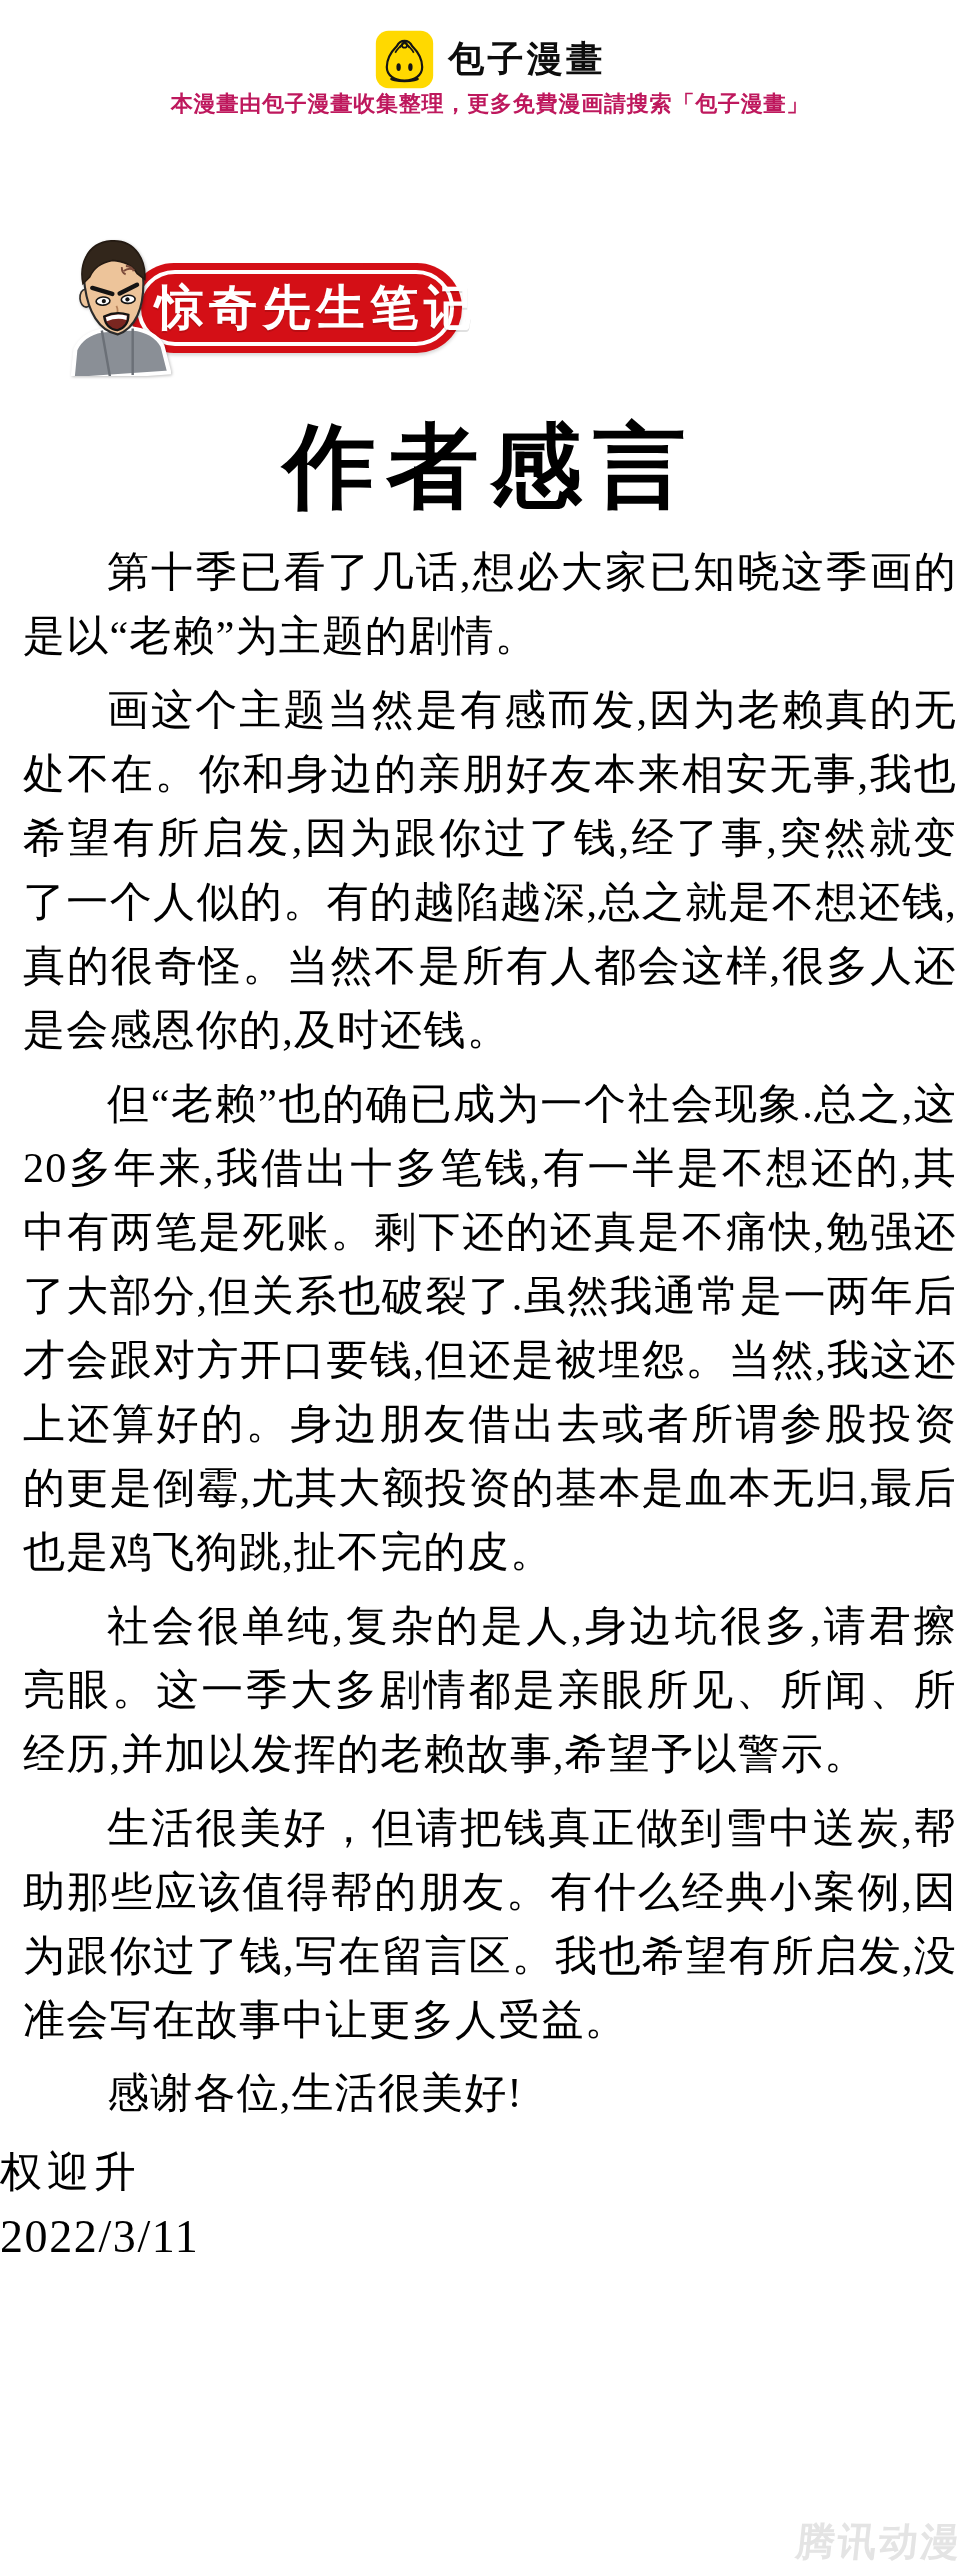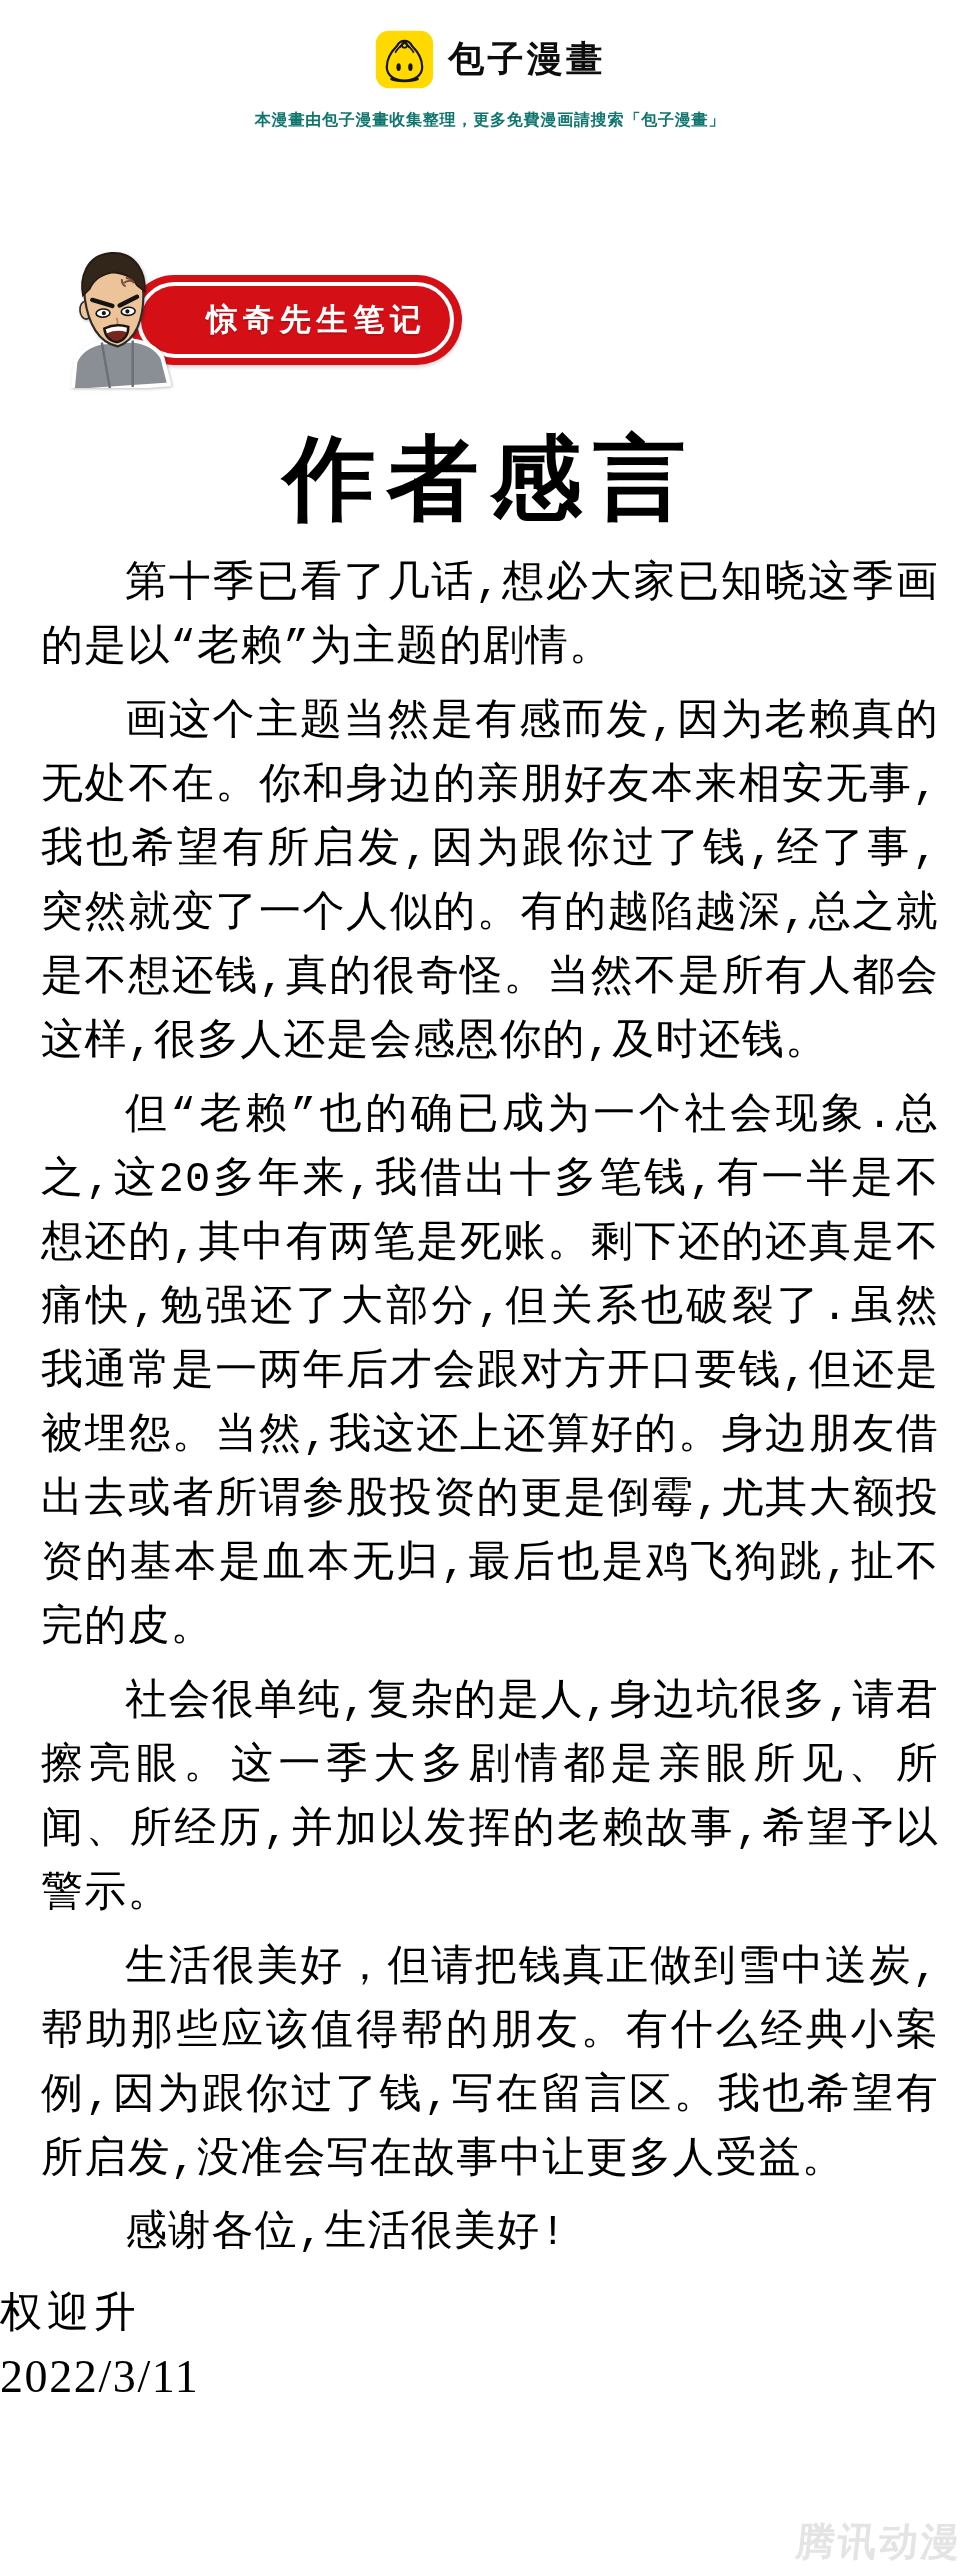--- a/index.html
+++ b/index.html
@@ -10,42 +10,42 @@
   }
   html,body{margin:0;padding:0;background:#ffffff;}
   body{width:980px;font-family:"Liberation Sans","DejaVu Sans",sans-serif;}
   .page{position:relative;width:980px;height:2576px;background:#fff;overflow:hidden;}
 
   
   .logo-row{display:flex;justify-content:center;align-items:center;gap:14.7px;padding-top:30px;}
   .logo-box{width:59px;height:59px;flex:0 0 auto;}
   .logo-text{font-size:36px;font-weight:800;color:#0d0d0d;letter-spacing:3.3px;}
 
-  .notice{margin-top:21px;text-align:center;font-size:16px;font-weight:700;color:#0f766e;letter-spacing:0.8px;}
+  .notice{text-align:center;font-size:22px;font-weight:700;color:#be185d;letter-spacing:0.8px;}
 
   
   .brand-row{position:relative;height:151px;margin-top:105px;}
   .badge{position:absolute;left:129px;top:39px;width:333px;height:90px;
          background:var(--badge-red);border-radius:49px;
          display:flex;align-items:center;justify-content:center;
          box-shadow:0 2.5px 3.3px rgba(0,0,0,.15);}
   .badge-inner{position:absolute;left:8.2px;right:8.2px;top:7.4px;bottom:7.4px;
                border:4.1px solid #ffffff;border-radius:41px;pointer-events:none;}
-  .badge-label{position:relative;color:#ffffff;font-size:31px;font-weight:800;
+  .badge-label{position:relative;color:#ffffff;font-size:48px;font-weight:800;
                letter-spacing:5.7px;padding-left:42px;white-space:nowrap;
                text-shadow:0 1.6px 0 rgba(0,0,0,.12);}
   .avatar{position:absolute;left:60px;top:6.5px;width:111px;height:145px;
           filter:drop-shadow(1.6px 1.6px 1.6px rgba(0,0,0,.25));}
 
   
   .title{margin-top:37px;text-align:center;font-family:"Liberation Serif","DejaVu Serif",serif;
          font-size:92px;font-weight:700;color:#000;letter-spacing:11.4px;line-height:1.2;}
 
   
-  .article{margin-top:18px;padding:0 41px;font-family:Liberation Mono, monospace;
+  .article{margin-top:18px;padding:0 23px;font-family:Liberation Serif, serif;
            color:var(--text-black);}
   .article p{margin:0 0 9.8px 0;font-size:42px;line-height:64px;letter-spacing:1.2px;
              text-indent:2em;text-align:justify;}
   .sig-block{padding:4.9px 96px 0 0;text-align:left;font-family:"Liberation Serif","DejaVu Serif",serif;}
   .signature{font-size:42px;line-height:65px;letter-spacing:4.9px;color:#000;}
   .pub-date{font-size:46px;line-height:64px;color:#000;letter-spacing:1.6px;}
 
   
   .watermark{position:absolute;right:18px;top:2515px;font-size:39px;font-weight:800;
              color:var(--watermark-gray);letter-spacing:2.5px;transform:skewX(-6deg);

